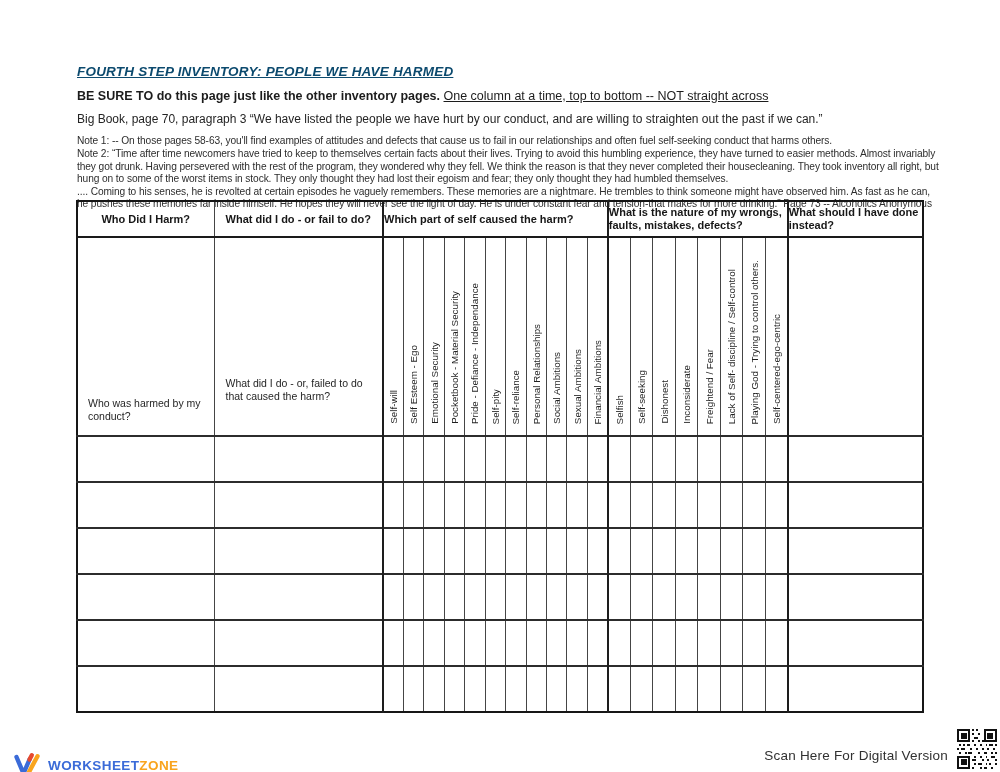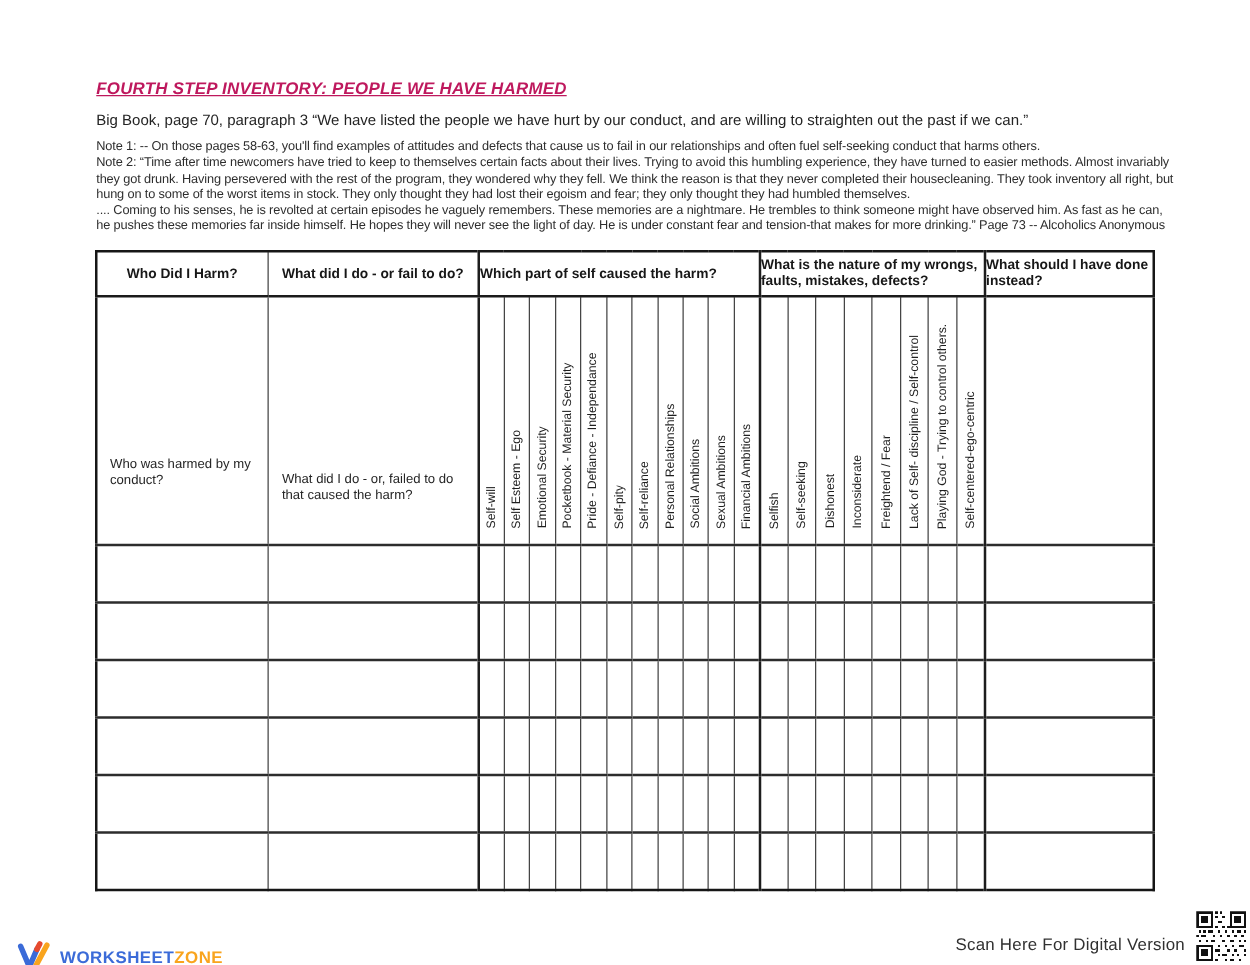--- a/index.html
+++ b/index.html
@@ -5,21 +5,21 @@
   * { margin:0; padding:0; box-sizing:border-box; }
   html,body { background:#ffffff; }
   .page {
     position:relative; width:1000px; height:772px; background:#ffffff;
     font-family:"Liberation Sans","DejaVu Sans",sans-serif; color:#222; overflow:hidden;
   }
   
   .header-text { position:absolute; left:77px; top:62px; width:864px; }
   .title {
     display:inline-block; font-size:13.5px; font-weight:bold; font-style:italic;
-    text-decoration:underline; letter-spacing:.2px; color:#be185d;
+    text-decoration:underline; letter-spacing:.2px; color:#0c4a6e;
   }
   .line2 { margin-top:9px; font-size:12.5px; color:#1c1c1c; }
   .line2 .b { font-weight:bold; }
   .line2 .u { text-decoration:underline; }
   .bigbook { margin-top:9px; font-size:12px; color:#242424; }
   .note1 { margin-top:9px; font-size:10.2px; color:#2d2d2d; letter-spacing:-0.1px; }
   .note2 { margin-top:2px; font-size:10.2px; line-height:12.5px; color:#2d2d2d; letter-spacing:-0.1px; }
   .note2 p { margin:0; }
   
   .inv-table {
@@ -32,21 +32,21 @@
   .hrow td {
     border-bottom:2px solid #1a1a1a; font-weight:bold; font-size:11px;
     vertical-align:middle; color:#171717; line-height:13px;
   }
   .hc { text-align:center; padding:0 4px; }
   .hl { text-align:left; padding:0 3px 0 7px; }
   .hl-sm { font-size:10.5px; }
   .trow { height:199px; }
   .trow td { vertical-align:bottom; }
   .lbl { font-size:10.5px; color:#262626; line-height:13px; }
-  .lbl-a { padding:0 8px 44px 10px; }
+  .lbl-a { padding:0 8px 12px 10px; }
   .lbl-b { padding:0 6px 32px 11px; }
   .vcell { text-align:center; vertical-align:bottom; }
   .vtxt {
     display:inline-block; writing-mode:vertical-rl; transform:rotate(180deg);
     font-size:9.8px; white-space:nowrap; color:#1f1f1f; margin-bottom:7px;
     max-height:186px; overflow:hidden; letter-spacing:0;
   }
   .erow { height:46px; }
   .erow td { border-top:2px solid #2c2c2c; }
   
@@ -55,20 +55,24 @@
   .scanline { position:absolute; right:52px; top:748px; font-size:13.5px; color:#313131; letter-spacing:.2px; }
   .qr { position:absolute; left:957px; top:729px; }
 </style>
 </head>
 <body>
 
 <div class="page">
 
   <div class="header-text">
     <div class="title">FOURTH STEP INVENTORY:  PEOPLE WE HAVE HARMED</div>
+    <div class="line2">
+      <span class="b">BE SURE TO do this page just like the other inventory pages.</span>
+      <span class="u">One column at a time, top to bottom -- NOT straight across</span>
+    </div>
     <div class="bigbook">Big Book, page 70, paragraph 3 “We have listed the people we have hurt by our conduct, and are willing to straighten out the past if we can.”</div>
     <div class="note1">Note 1:  -- On those pages 58-63, you'll find examples of attitudes and defects that cause us to fail in our relationships and often fuel self-seeking conduct that harms others.</div>
     <div class="note2">
       <p>Note 2:  “Time after time newcomers have tried to keep to themselves certain facts about their lives.  Trying to avoid this humbling experience, they have turned to easier methods.  Almost invariably they got drunk.  Having persevered with the rest of the program, they wondered why they fell.  We think the reason is that they never completed their housecleaning.  They took inventory all right, but hung on to some of the worst items in stock.  They only thought they had lost their egoism and fear; they only thought they had humbled themselves.</p>
       <p>.... Coming to his senses, he is revolted at certain episodes he vaguely remembers.  These memories are a nightmare.  He trembles to think someone might have observed him.  As fast as he can, he pushes these memories far inside himself.  He hopes they will never see the light of day.  He is under constant fear and tension-that makes for more drinking.”  Page 73 -- Alcoholics Anonymous</p>
     </div>
   </div>
 
   <table class="inv-table">
     <colgroup>

